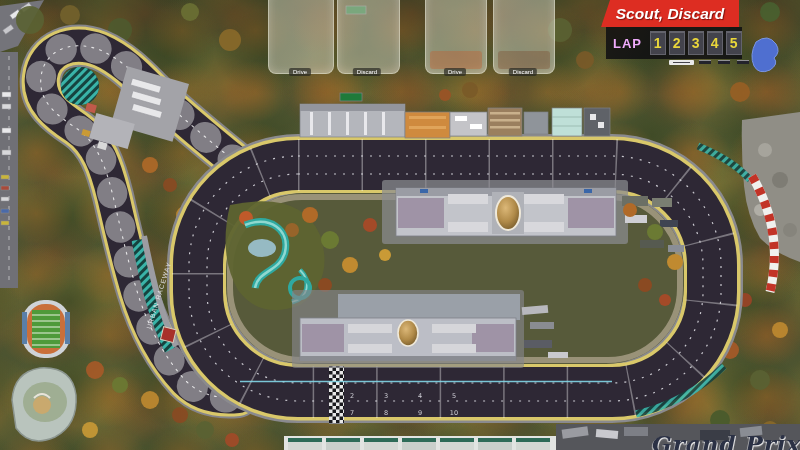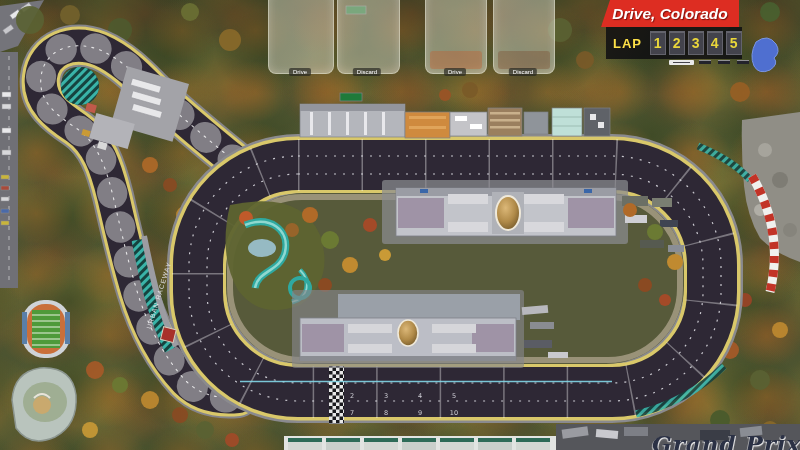--- a/index.html
+++ b/index.html
@@ -26,21 +26,21 @@
   }
   .banner span{
     color:#fff;font-style:italic;font-weight:800;font-size:15.5px;
     text-shadow:1px 1px 1px rgba(60,0,0,.6);white-space:nowrap;
   }
   .lapbar{
     position:absolute;left:606px;top:27px;width:136px;height:32px;
     background:rgba(14,14,18,.85);display:flex;align-items:center;padding-left:7px;
     box-sizing:border-box;
   }
-  .lapbar .lap-label{color:#fde047;font-weight:800;font-size:13px;letter-spacing:1px;margin-right:5px;}
+  .lapbar .lap-label{color:#f0abfc;font-weight:800;font-size:13px;letter-spacing:1px;margin-right:5px;}
   .lapbox{
     width:17px;height:24px;margin-left:2.5px;background:#43434c;
     border:1px solid #63636c;box-sizing:border-box;
     box-shadow:inset 0 1px 0 rgba(255,255,255,.18);
     display:flex;align-items:center;justify-content:center;
     color:#e9d63a;font-weight:800;font-size:14px;
   }
   .lap-marks{position:absolute;left:606px;top:59px;width:136px;height:8px;}
   .lap-pill{position:absolute;left:63px;top:1px;width:25px;height:5px;background:#e9e9e9;border-radius:1px;}
   .lap-pill i{display:block;margin:1.5px auto 0;width:17px;height:1.5px;background:#44444c;}
@@ -369,21 +369,21 @@
 </div>
 <div class="card-zone" style="left:493px;width:60px">
   <div class="card-fill" style="background:rgba(120,60,30,.30)"></div>
 </div>
 <div class="zone-label" style="left:300px">Drive</div>
 <div class="zone-label" style="left:367px">Discard</div>
 <div class="zone-label" style="left:455px">Drive</div>
 <div class="zone-label" style="left:523px">Discard</div>
 
 <div class="banner">
-  <span>Drive, Colorado</span>
+  <span>Scout, Discard</span>
 </div>
 
 <div class="lapbar">
   <span class="lap-label">LAP</span>
   <div class="lapbox">1</div>
   <div class="lapbox">2</div>
   <div class="lapbox">3</div>
   <div class="lapbox">4</div>
   <div class="lapbox">5</div>
 </div>

